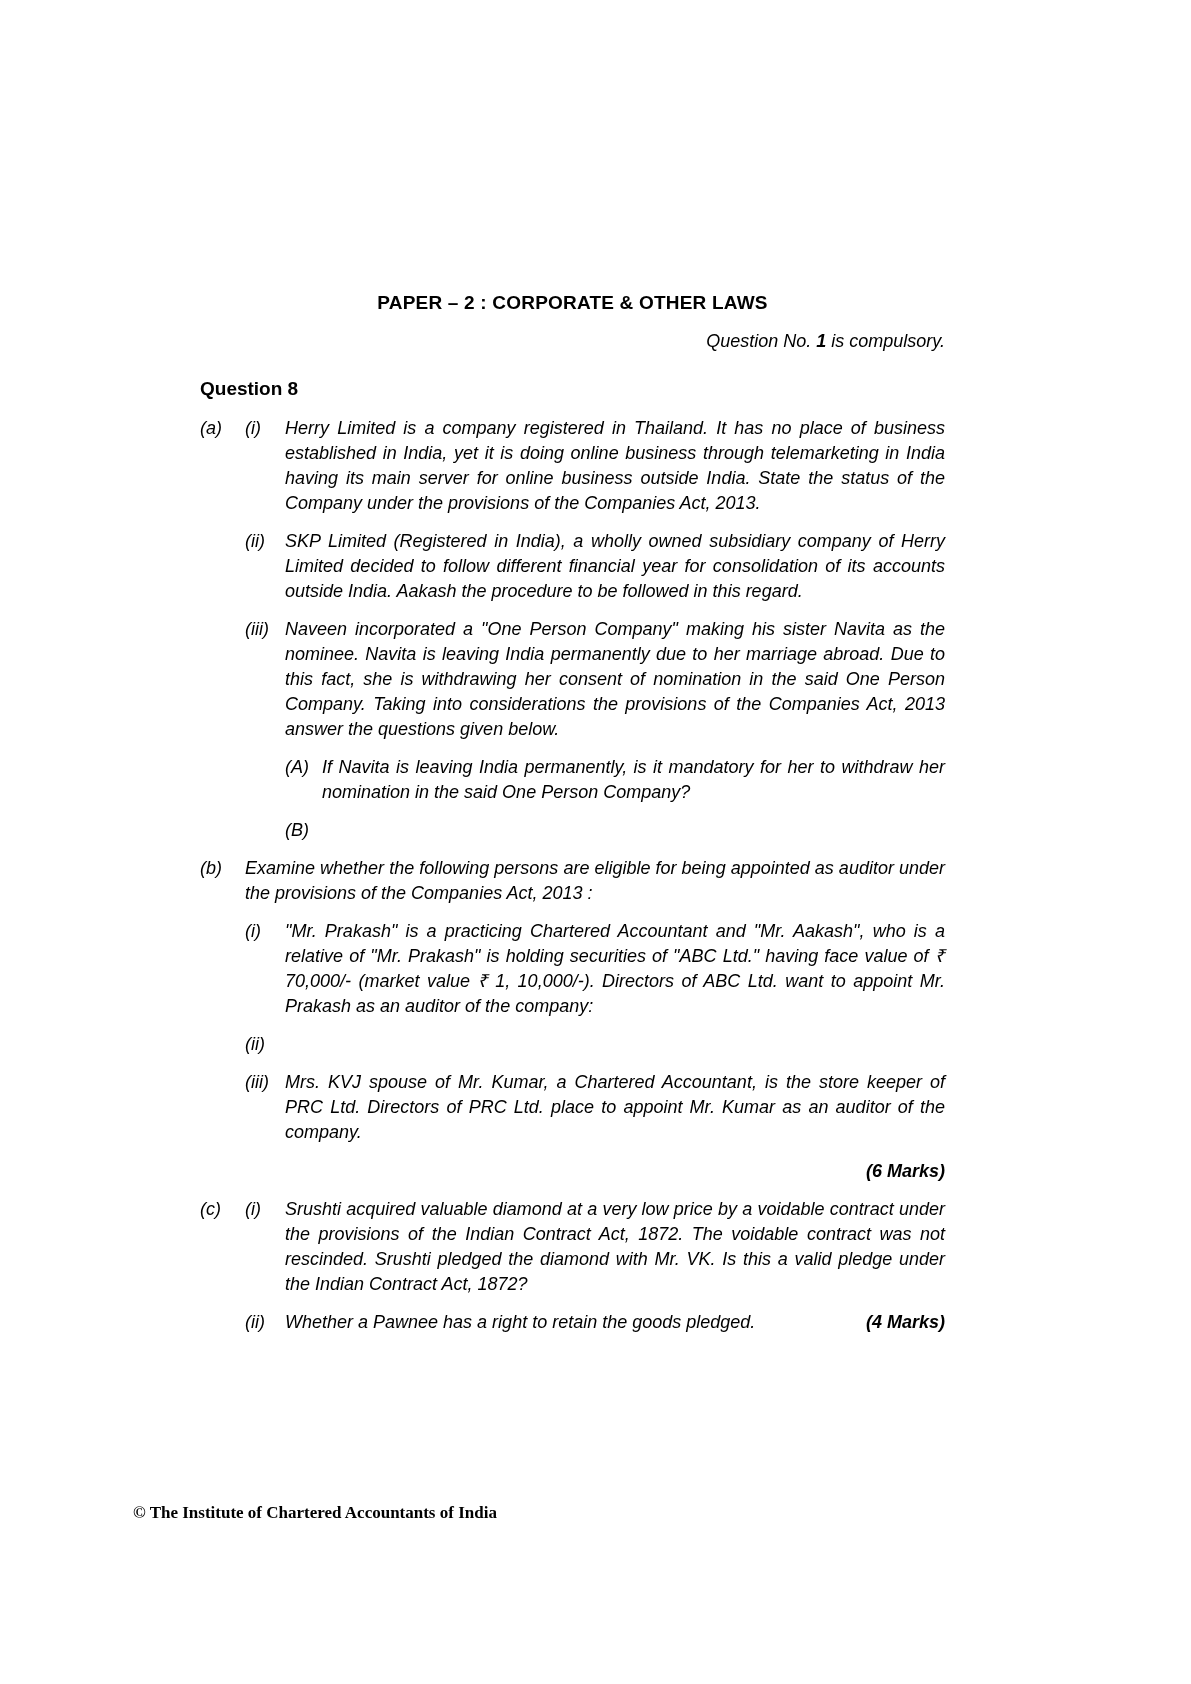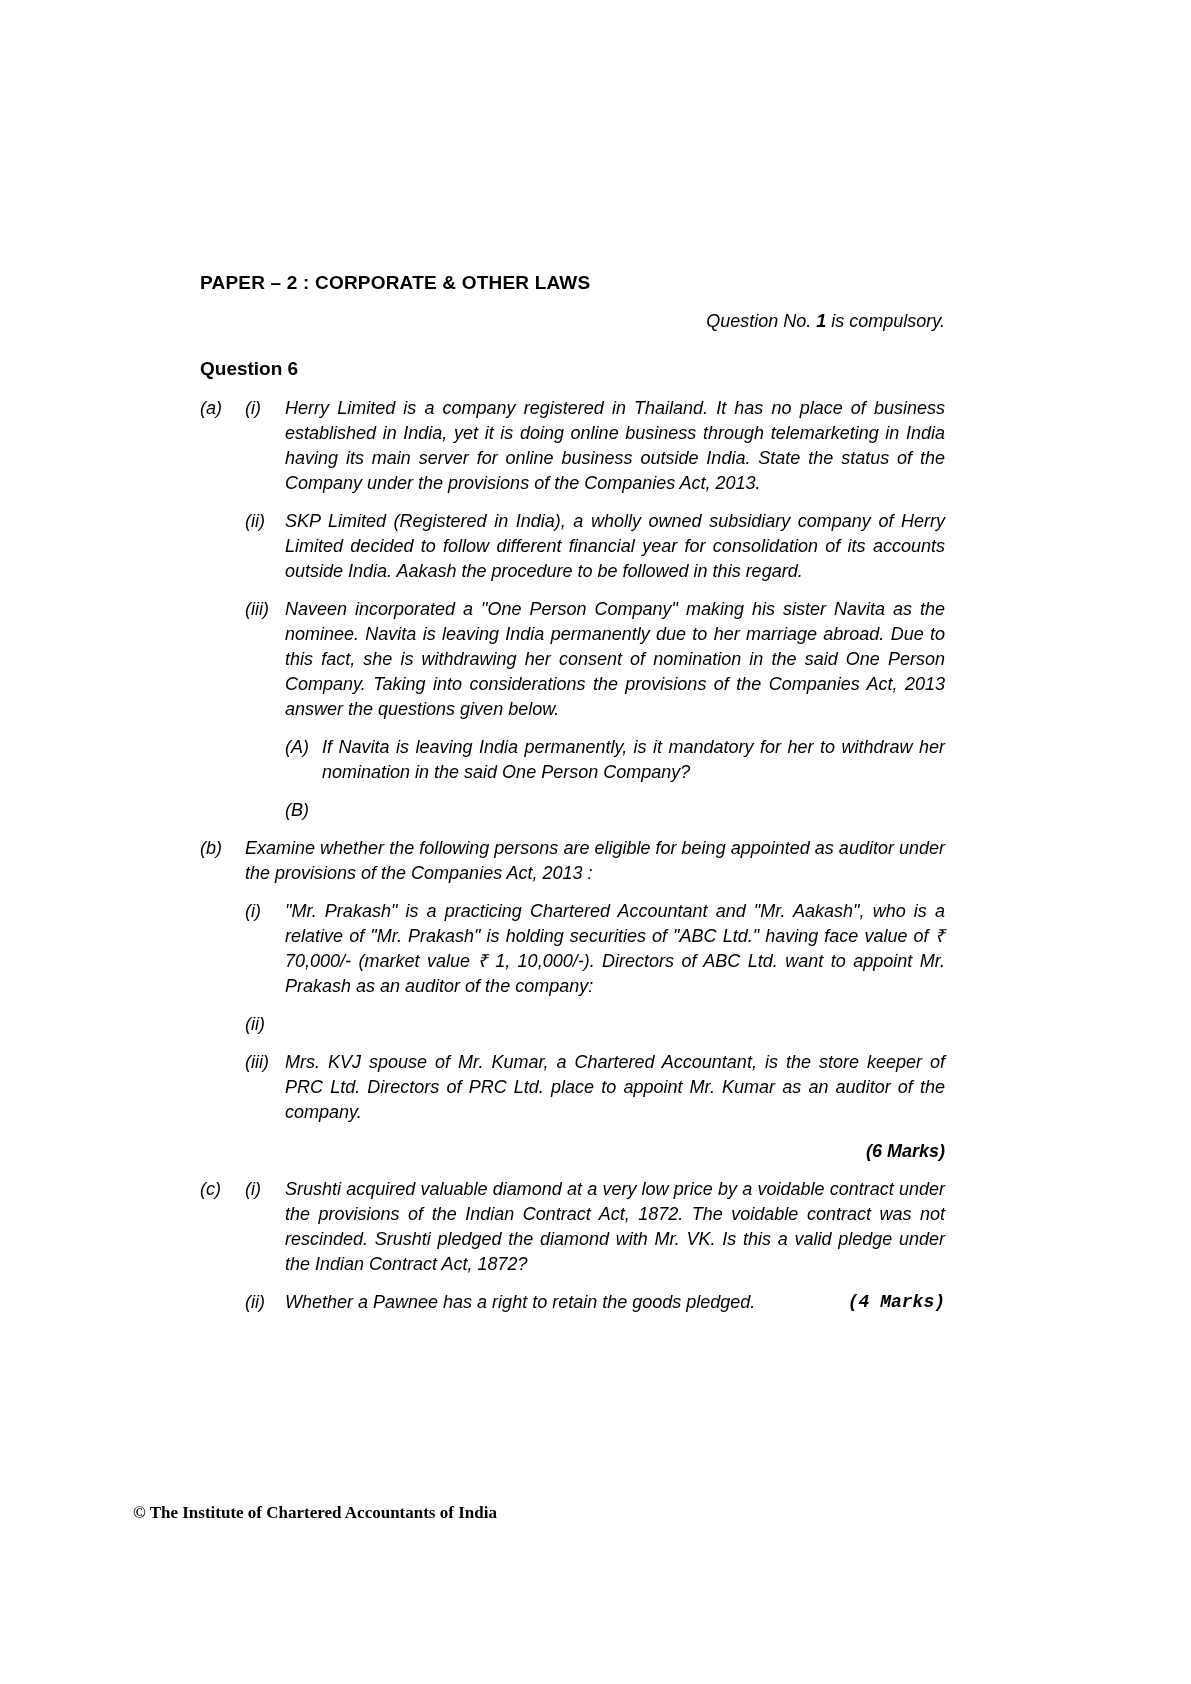--- a/index.html
+++ b/index.html
@@ -15,22 +15,22 @@
     background: #ffffff;
     overflow: hidden;
   }
   .content {
     position: absolute;
     left: 200px; top: 272px;
     width: 745px;
   }
   .title {
     font-size: 19px; font-weight: bold;
-    line-height: 22px;
-    font-style: normal; letter-spacing: 0.2px;
+    text-align: center; line-height: 22px;
+    font-style: normal; letter-spacing: 0.2px; margin-top: 20px;
   }
   .intro {
     font-size: 18px; font-style: italic;
     text-align: right; line-height: 22px;
   }
   .intro-1 { margin-top: 16px; }
   .intro-2 { margin-top: 10px; }
   .intro b { font-weight: bold; }
   .q-heading {
     margin-top: 26px;
@@ -45,21 +45,21 @@
   }
   .row.first { margin-top: 16px; }
   .l1 { flex: 0 0 45px; }
   .l2 { flex: 0 0 40px; }
   .l3 { flex: 0 0 37px; }
   .row.sub { padding-left: 85px; }
   .txt { flex: 1 1 auto; text-align: justify; font-style: italic; }
   .marks { font-weight: bold; font-style: italic; white-space: nowrap; }
   .marks-inline { margin-left: 8px; }
   .marks-row { display: block; text-align: right; margin-top: 14px; }
-  .marks-end { margin-left: 12px; align-self: flex-start; font-family: Liberation Mono, monospace; }
+  .marks-end { margin-left: 12px; align-self: flex-start; }
   .footer {
     position: absolute;
     left: 133px; top: 1502px;
     font-family: "Liberation Serif", serif;
     font-weight: bold;
     font-size: 17px;
     line-height: 21px;
     text-align: right;
   }
 </style>
@@ -67,21 +67,21 @@
 <body>
 
 <div class="page">
   <div class="content">
 
     <h1 class="title">PAPER – 2 : CORPORATE &amp; OTHER LAWS</h1>
 
     <p class="intro intro-1"><span>Question No. </span><b>1</b><span> is compulsory.</span></p>
 
 
-    <h2 class="q-heading">Question 6</h2>
+    <h2 class="q-heading">Question 8</h2>
 
     <div class="row first">
       <span class="l1">(a)</span>
       <span class="l2">(i)</span>
       <p class="txt">Herry Limited is a company registered in Thailand. It has no place of business established in India, yet it is doing online business through telemarketing in India having its main server for online business outside India. State the status of the Company under the provisions of the Companies Act, 2013.</p>
     </div>
 
     <div class="row">
       <span class="l1"></span>
       <span class="l2">(ii)</span>

